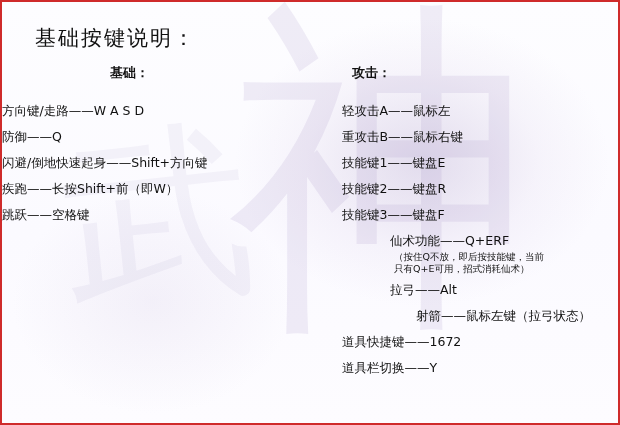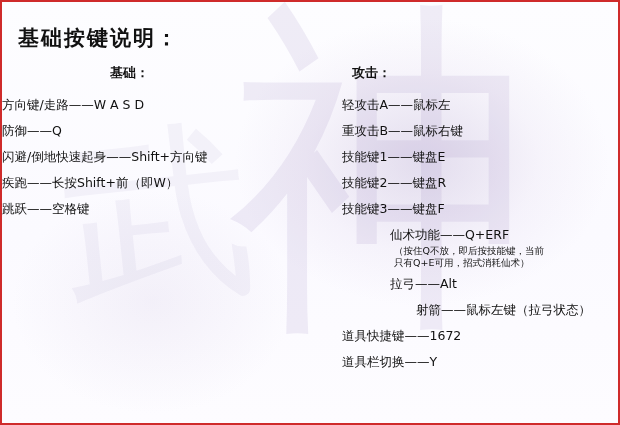--- a/index.html
+++ b/index.html
@@ -49,24 +49,24 @@
     font-size: 190px;
     line-height: 1;
     color: rgba(160,140,190,0.09);
     user-select: none;
     pointer-events: none;
     transform: rotate(-6deg);
   }
 
   .title {
     position: absolute;
-    left: 16px;
+    left: 33px;
     top: 22px;
     font-family: "DejaVu Serif", "Liberation Serif", serif;
-    font-weight: bold;
+    font-weight: normal;
     font-size: 21px;
     letter-spacing: 2px;
     color: #111111;
   }
 
   .columns {
     position: absolute;
     left: 0;
     top: 62px;
     width: 620px;
@@ -76,21 +76,21 @@
     position: relative;
   }
   .col-left  { width: 318px; }
   .col-right { width: 302px; }
 
   .col-head {
     font-family: Liberation Mono, monospace;
     font-weight: bold;
     font-size: 13px;
     color: #111111;
-    margin-bottom: 10px;
+    margin-bottom: 16px;
   }
   .col-left .col-head  { padding-left: 108px; }
   .col-right .col-head { padding-left: 32px; }
 
   ul.entries {
     list-style: none;
     margin: 0;
     padding: 0;
   }
   ul.entries li {

